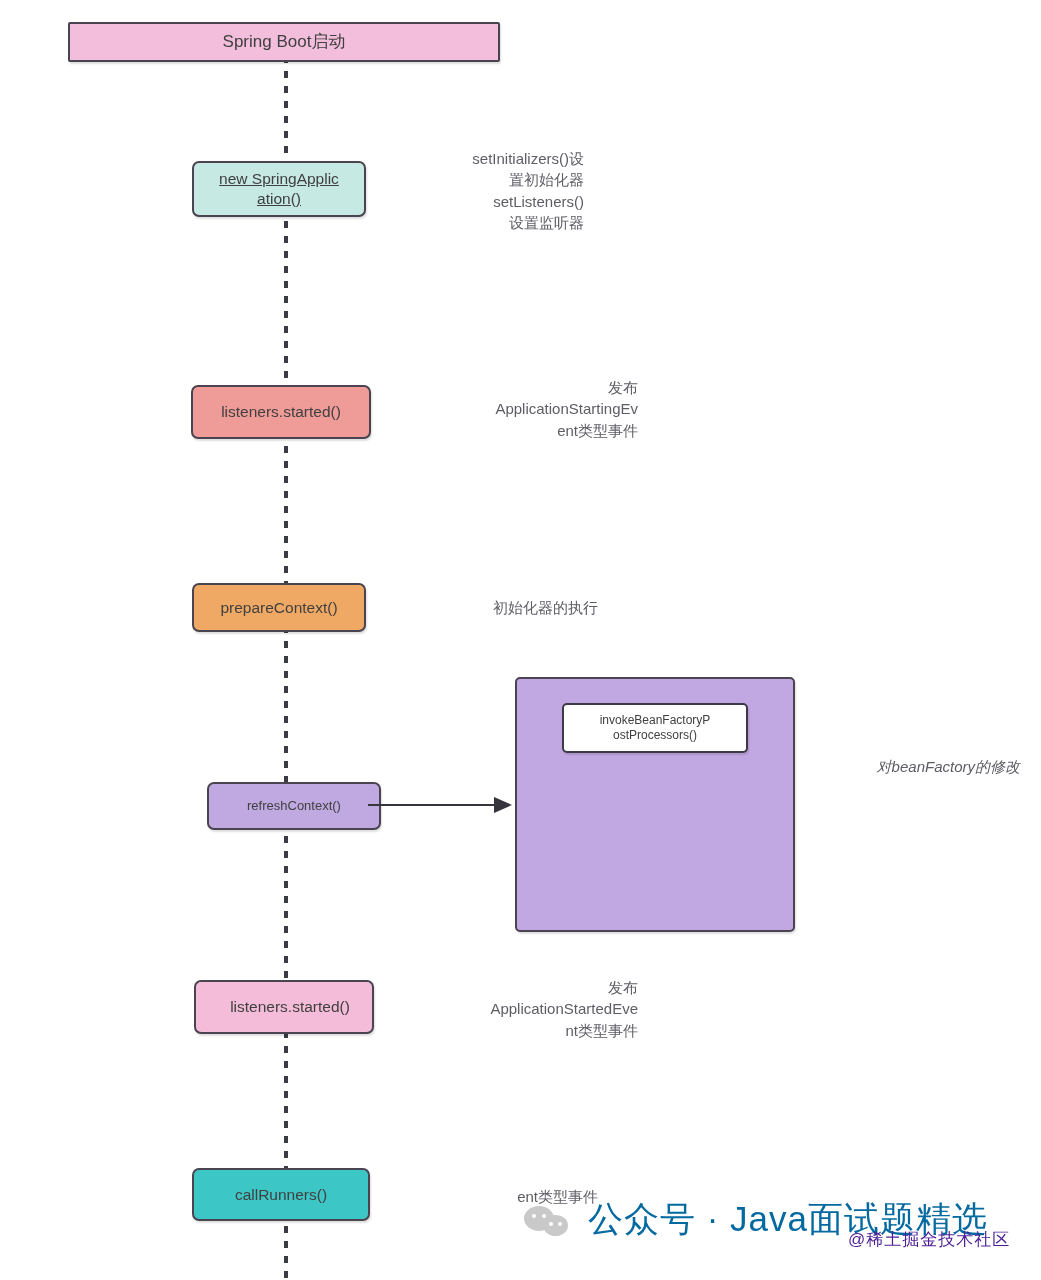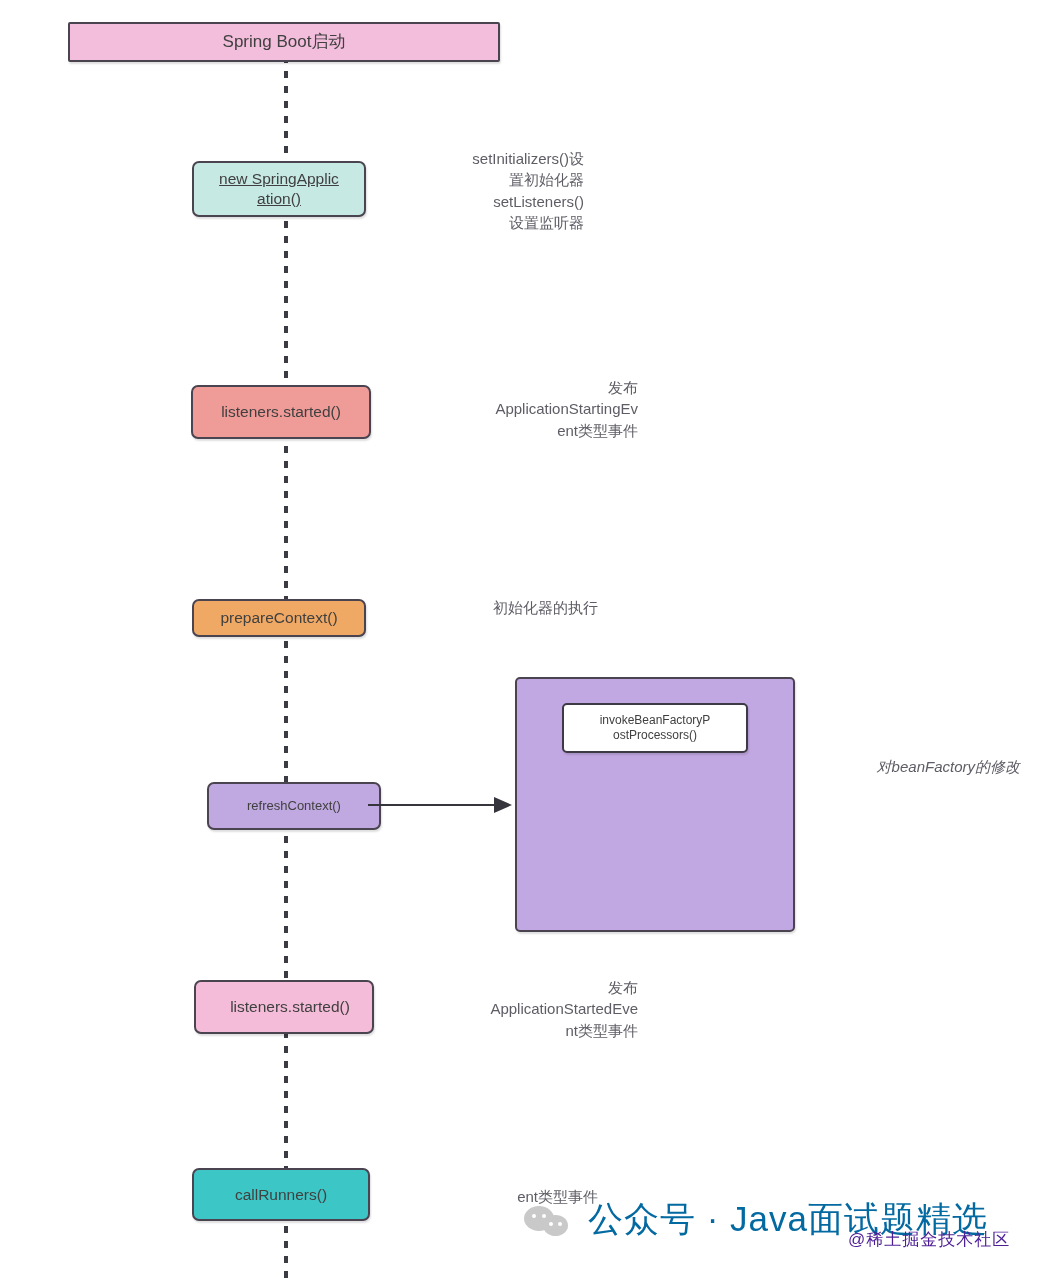--- a/index.html
+++ b/index.html
@@ -74,23 +74,23 @@
     left: 191px;
     top: 385px;
     width: 180px;
     height: 54px;
     font-size: 15.5px;
     background: #ef9b98;
   }
 
   .n-prepare-context {
     left: 192px;
-    top: 599px;
+    top: 583px;
     width: 174px;
-    height: 38px;
+    height: 49px;
     font-size: 15.5px;
     background: #f0a964;
   }
 
   .n-refresh-context {
     left: 194px;
     top: 782px;
     width: 174px;
     height: 48px;
     font-size: 13px;

